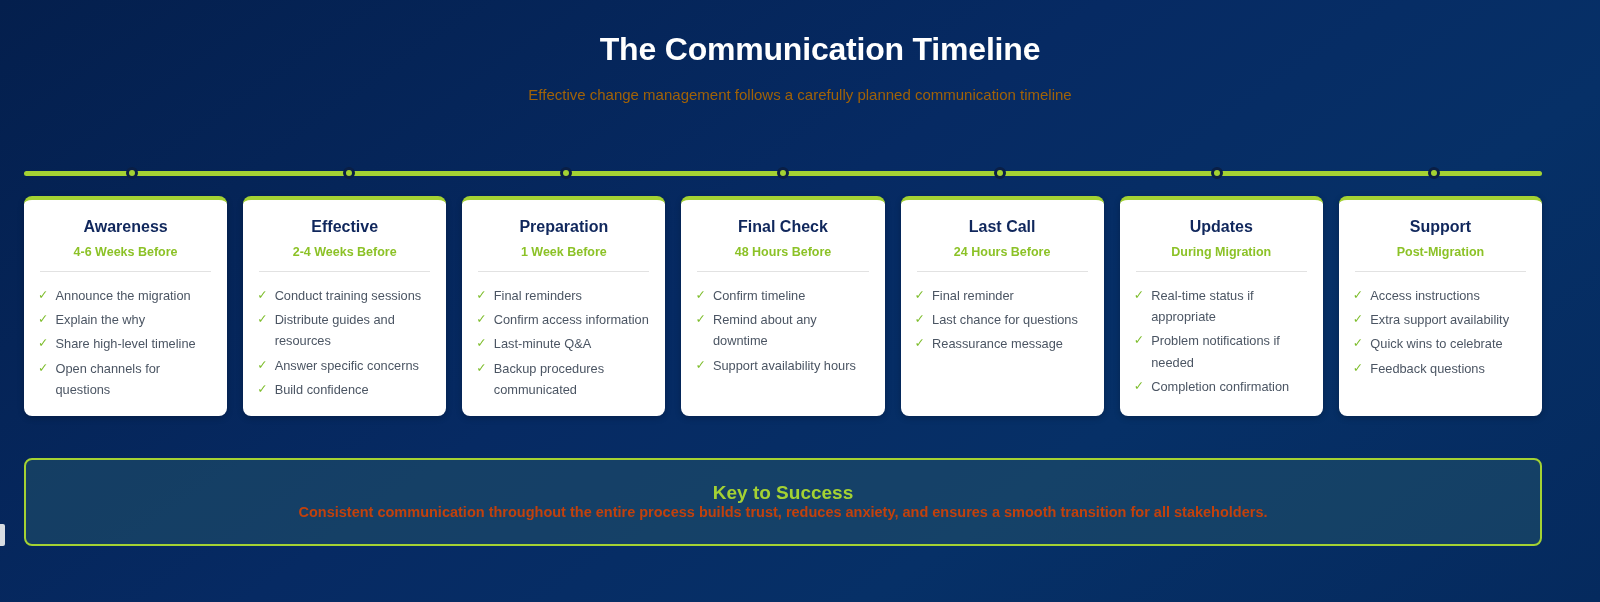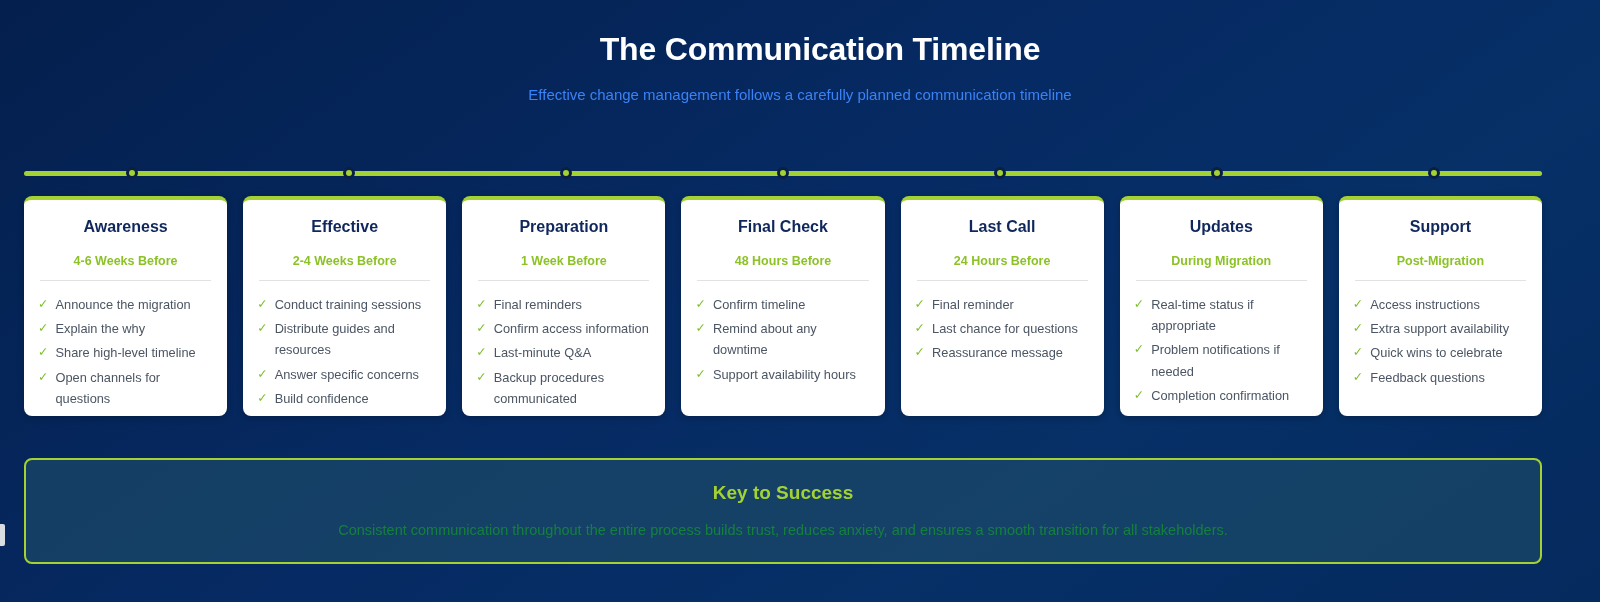--- a/index.html
+++ b/index.html
@@ -24,21 +24,21 @@
   .page-title {
     font-size: 32px;
     font-weight: bold;
     color: #ffffff;
     letter-spacing: -0.2px;
     line-height: 1.2;
     margin-left: 40px;
   }
   .page-subtitle {
     font-size: 15px;
-    color: #3b82f6;
+    color: #a16207;
     margin-top: 18px;
   }
 
   
   .timeline-rail {
     position: absolute;
     left: 24px;
     right: 58px;
     top: 165px;
     height: 16px;
@@ -97,21 +97,21 @@
     text-align: center;
     font-size: 16px;
     font-weight: bold;
     color: #10275c;
   }
   .card-timing {
     text-align: center;
     font-size: 12.5px;
     font-weight: bold;
     color: #8cc227;
-    margin-top: 18px;
+    margin-top: 9px;
   }
   .card-divider {
     height: 1px;
     background: #e2e2e2;
     margin: 12px 2px 13px 2px;
   }
   .card-list { list-style: none; }
   .card-list li {
     display: flex;
     align-items: flex-start;
@@ -140,22 +140,22 @@
     padding: 22px 20px 24px 20px;
     text-align: center;
   }
   .key-title {
     font-size: 19px;
     font-weight: bold;
     color: #a4d233;
   }
   .key-text {
     font-size: 14.5px;
-    color: #15803d;
-    margin-top: 18px;
+    color: #c2410c;
+    font-weight: bold;
   }
 
   
   .edge-artifact {
     position: absolute;
     left: 0;
     top: 524px;
     width: 5px;
     height: 22px;
     background: #d8dde2;

